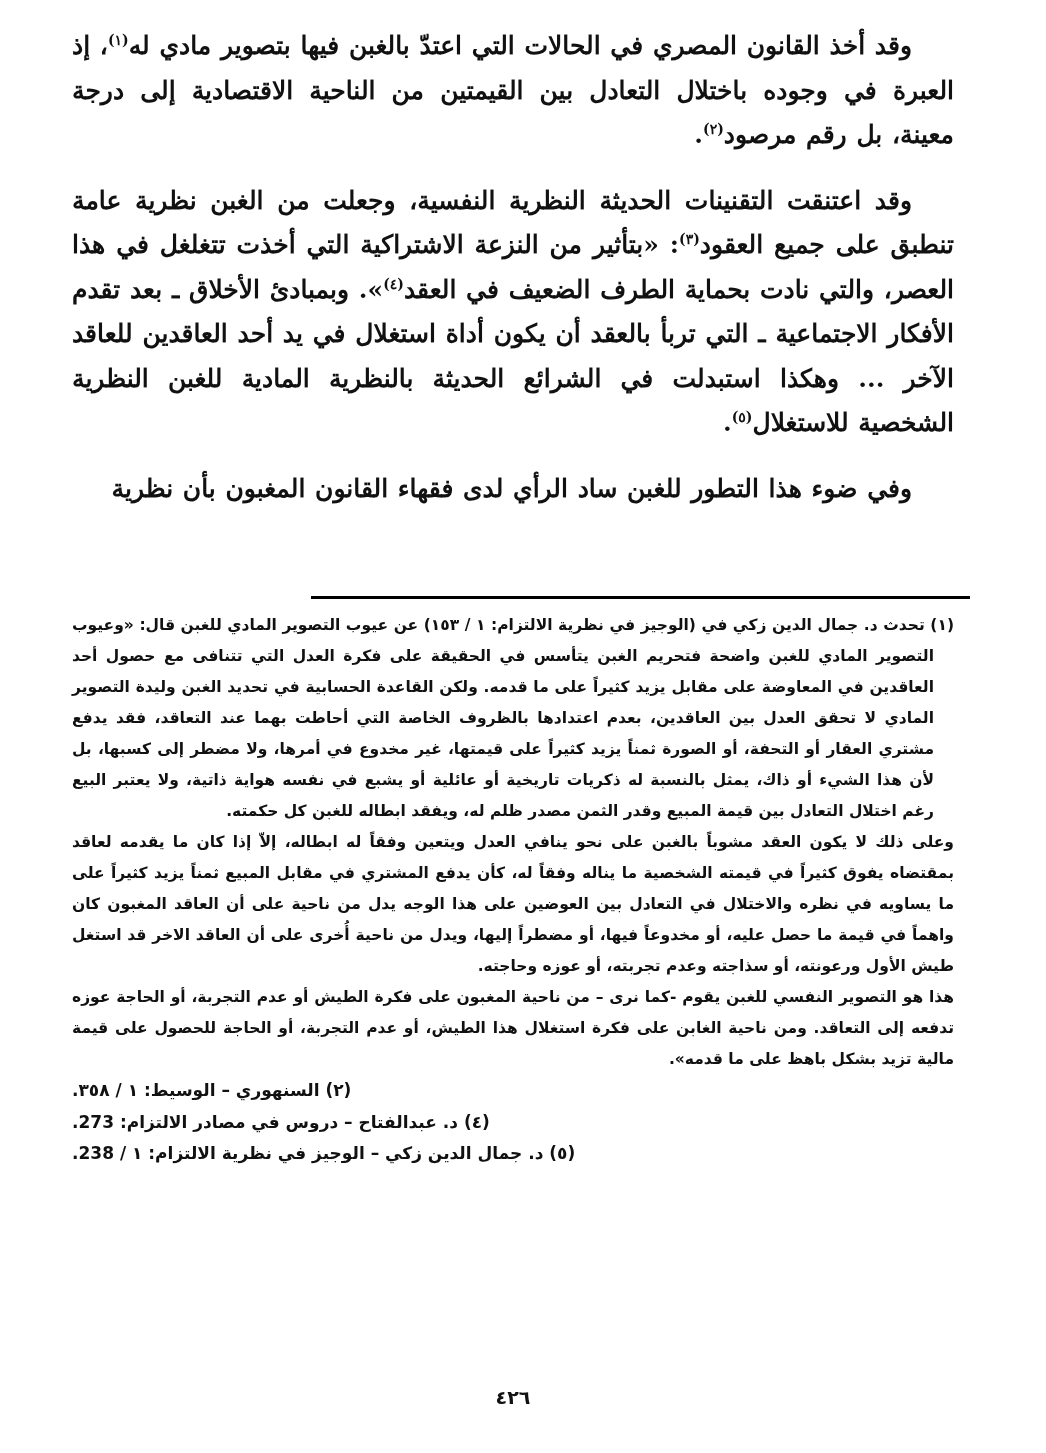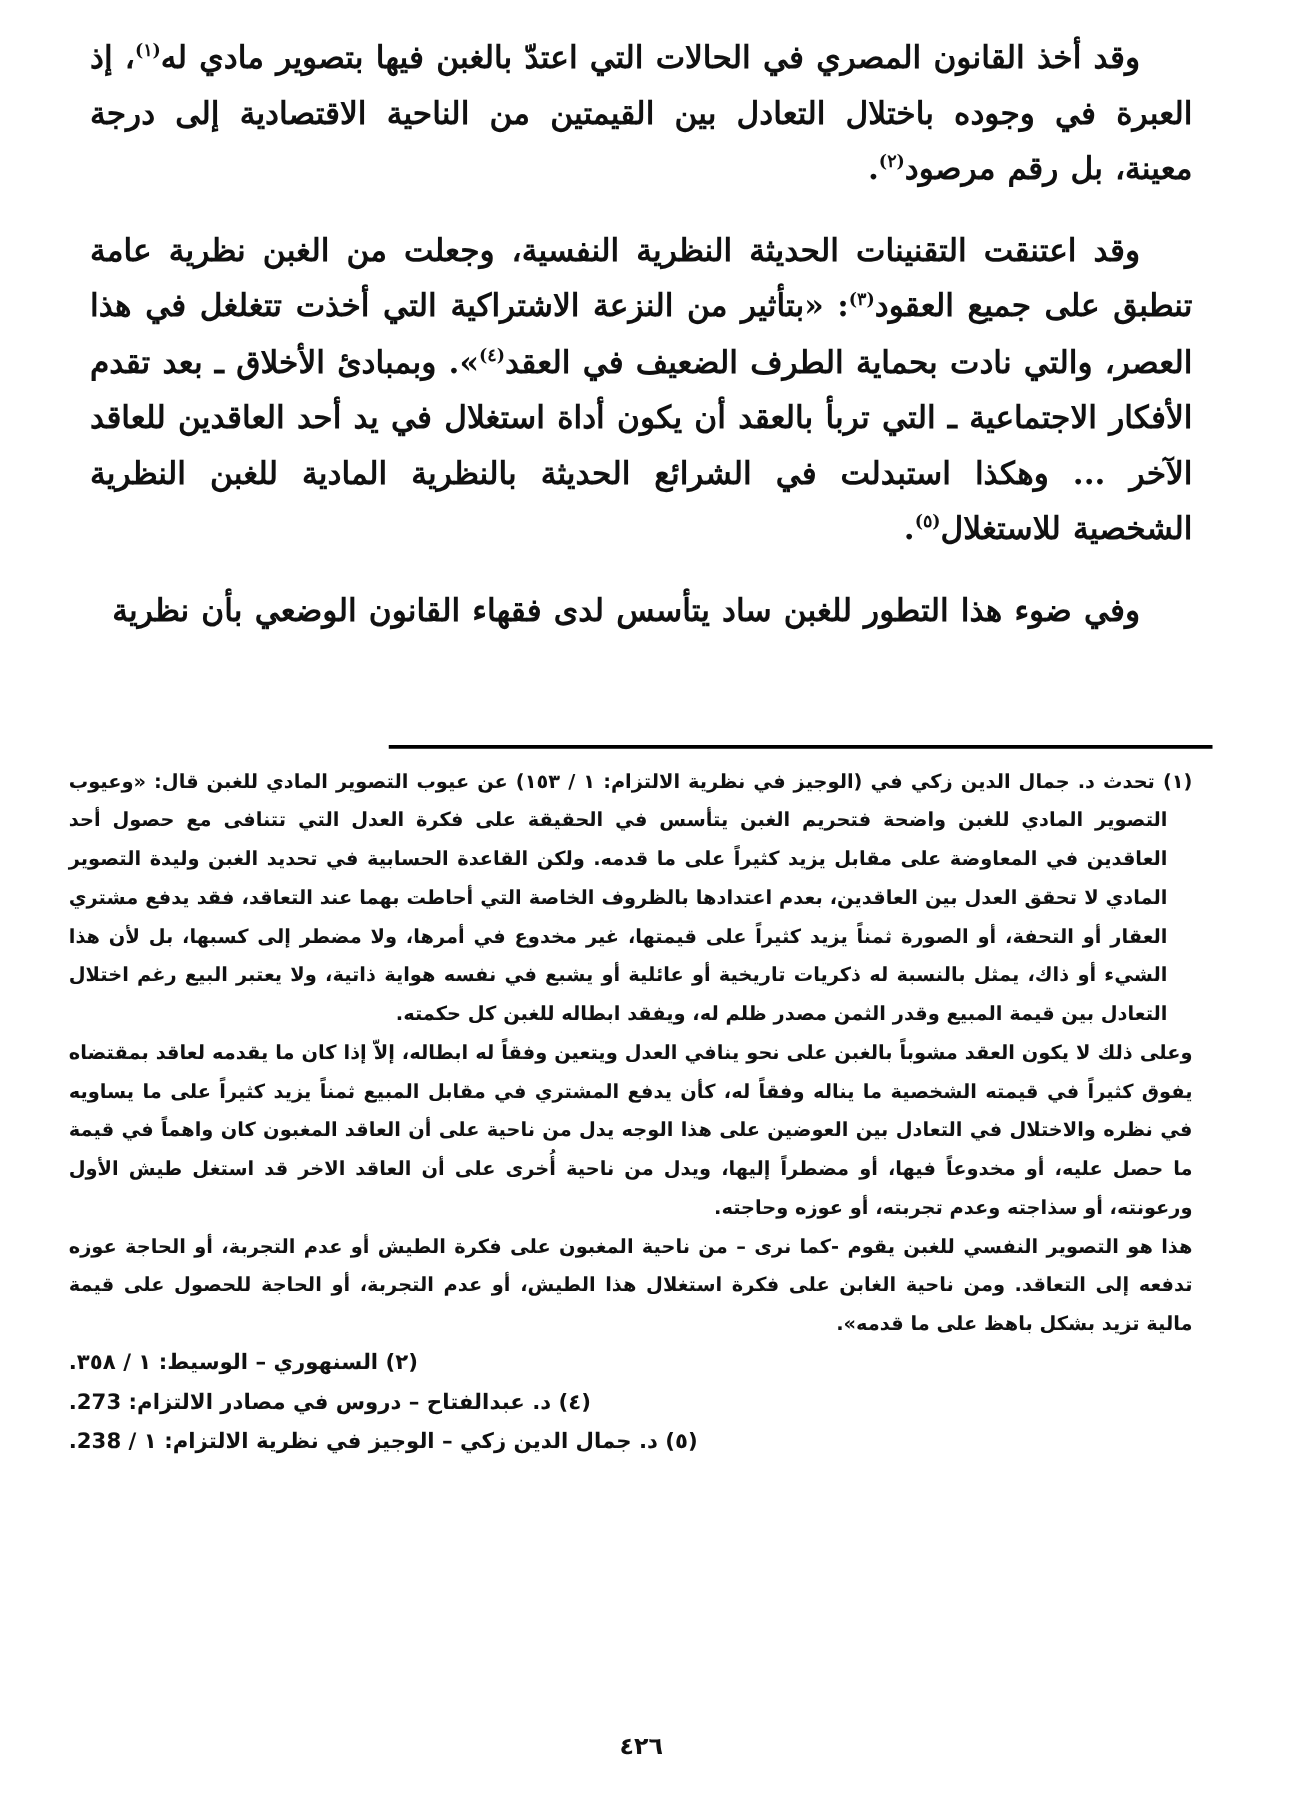--- a/index.html
+++ b/index.html
@@ -46,21 +46,21 @@
   .separator {
     position: absolute;
     left: 311px;
     width: 659px;
     top: 596px;
     height: 3px;
     background: #000;
   }
   .footnotes {
     position: absolute;
-    left: 55px;
+    left: 72px;
     right: 72px;
     top: 610px;
     direction: rtl;
     font-family: "DejaVu Sans", "Liberation Sans", sans-serif;
   }
   .fn {
     font-size: 15.5px;
     line-height: 31px;
     font-weight: bold;
     text-align: justify;
@@ -92,21 +92,21 @@
 <div class="page">
 
   <div class="body-text">
     <p>
       <span>وقد أخذ القانون المصري في الحالات التي اعتدّ بالغبن فيها بتصوير مادي له</span><sup class="ref">(١)</sup><span>، إذ العبرة في وجوده باختلال التعادل بين القيمتين من الناحية الاقتصادية إلى درجة معينة، بل رقم مرصود</span><sup class="ref">(٢)</sup><span>.</span>
     </p>
     <p>
       <span>وقد اعتنقت التقنينات الحديثة النظرية النفسية، وجعلت من الغبن نظرية عامة تنطبق على جميع العقود</span><sup class="ref">(٣)</sup><span>: «بتأثير من النزعة الاشتراكية التي أخذت تتغلغل في هذا العصر، والتي نادت بحماية الطرف الضعيف في العقد</span><sup class="ref">(٤)</sup><span>». وبمبادئ الأخلاق ـ بعد تقدم الأفكار الاجتماعية ـ التي تربأ بالعقد أن يكون أداة استغلال في يد أحد العاقدين للعاقد الآخر ... وهكذا استبدلت في الشرائع الحديثة بالنظرية المادية للغبن النظرية الشخصية للاستغلال</span><sup class="ref">(٥)</sup><span>.</span>
     </p>
     <p>
-      <span>وفي ضوء هذا التطور للغبن ساد يتأسس لدى فقهاء القانون الوضعي بأن نظرية</span>
+      <span>وفي ضوء هذا التطور للغبن ساد الرأي لدى فقهاء القانون المغبون بأن نظرية</span>
     </p>
   </div>
 
   <div class="separator"></div>
 
   <div class="footnotes">
     <p class="fn first"><span>(١)</span> <span>تحدث د. جمال الدين زكي في (الوجيز في نظرية الالتزام: ١ / ١٥٣) عن عيوب التصوير المادي للغبن قال: «وعيوب التصوير المادي للغبن واضحة فتحريم الغبن يتأسس في الحقيقة على فكرة العدل التي تتنافى مع حصول أحد العاقدين في المعاوضة على مقابل يزيد كثيراً على ما قدمه. ولكن القاعدة الحسابية في تحديد الغبن وليدة التصوير المادي لا تحقق العدل بين العاقدين، بعدم اعتدادها بالظروف الخاصة التي أحاطت بهما عند التعاقد، فقد يدفع مشتري العقار أو التحفة، أو الصورة ثمناً يزيد كثيراً على قيمتها، غير مخدوع في أمرها، ولا مضطر إلى كسبها، بل لأن هذا الشيء أو ذاك، يمثل بالنسبة له ذكريات تاريخية أو عائلية أو يشبع في نفسه هواية ذاتية، ولا يعتبر البيع رغم اختلال التعادل بين قيمة المبيع وقدر الثمن مصدر ظلم له، ويفقد ابطاله للغبن كل حكمته.</span></p>
     <p class="fn">وعلى ذلك لا يكون العقد مشوباً بالغبن على نحو ينافي العدل ويتعين وفقاً له ابطاله، إلاّ إذا كان ما يقدمه لعاقد بمقتضاه يفوق كثيراً في قيمته الشخصية ما يناله وفقاً له، كأن يدفع المشتري في مقابل المبيع ثمناً يزيد كثيراً على ما يساويه في نظره والاختلال في التعادل بين العوضين على هذا الوجه يدل من ناحية على أن العاقد المغبون كان واهماً في قيمة ما حصل عليه، أو مخدوعاً فيها، أو مضطراً إليها، ويدل من ناحية أُخرى على أن العاقد الاخر قد استغل طيش الأول ورعونته، أو سذاجته وعدم تجربته، أو عوزه وحاجته.</p>
     <p class="fn">هذا هو التصوير النفسي للغبن يقوم -كما نرى – من ناحية المغبون على فكرة الطيش أو عدم التجربة، أو الحاجة عوزه تدفعه إلى التعاقد. ومن ناحية الغابن على فكرة استغلال هذا الطيش، أو عدم التجربة، أو الحاجة للحصول على قيمة مالية تزيد بشكل باهظ على ما قدمه».</p>
     <p class="fn short">(٢) السنهوري – الوسيط: ١ / ٣٥٨.</p>

